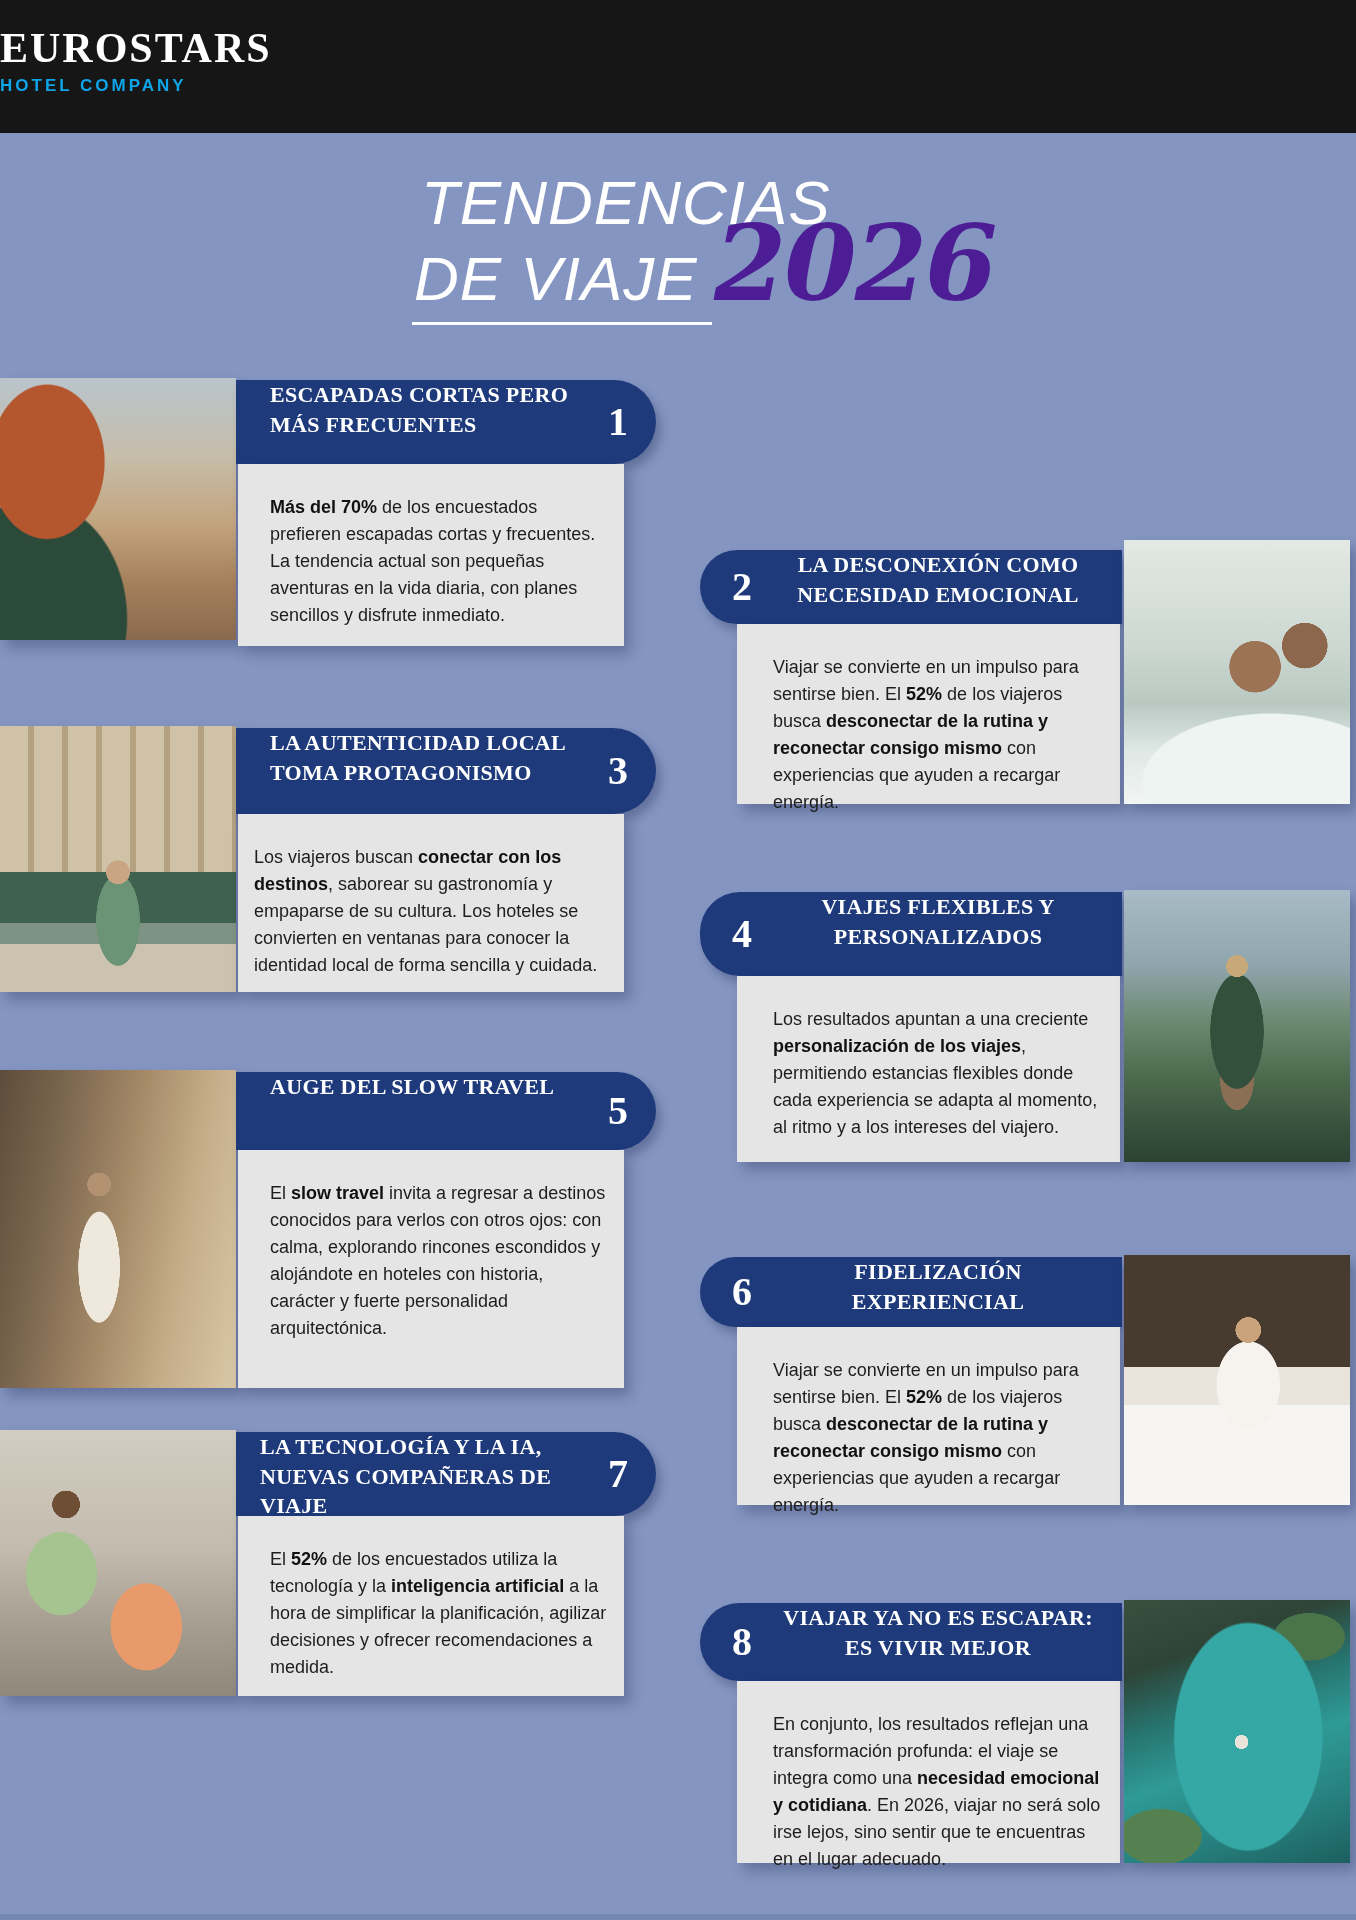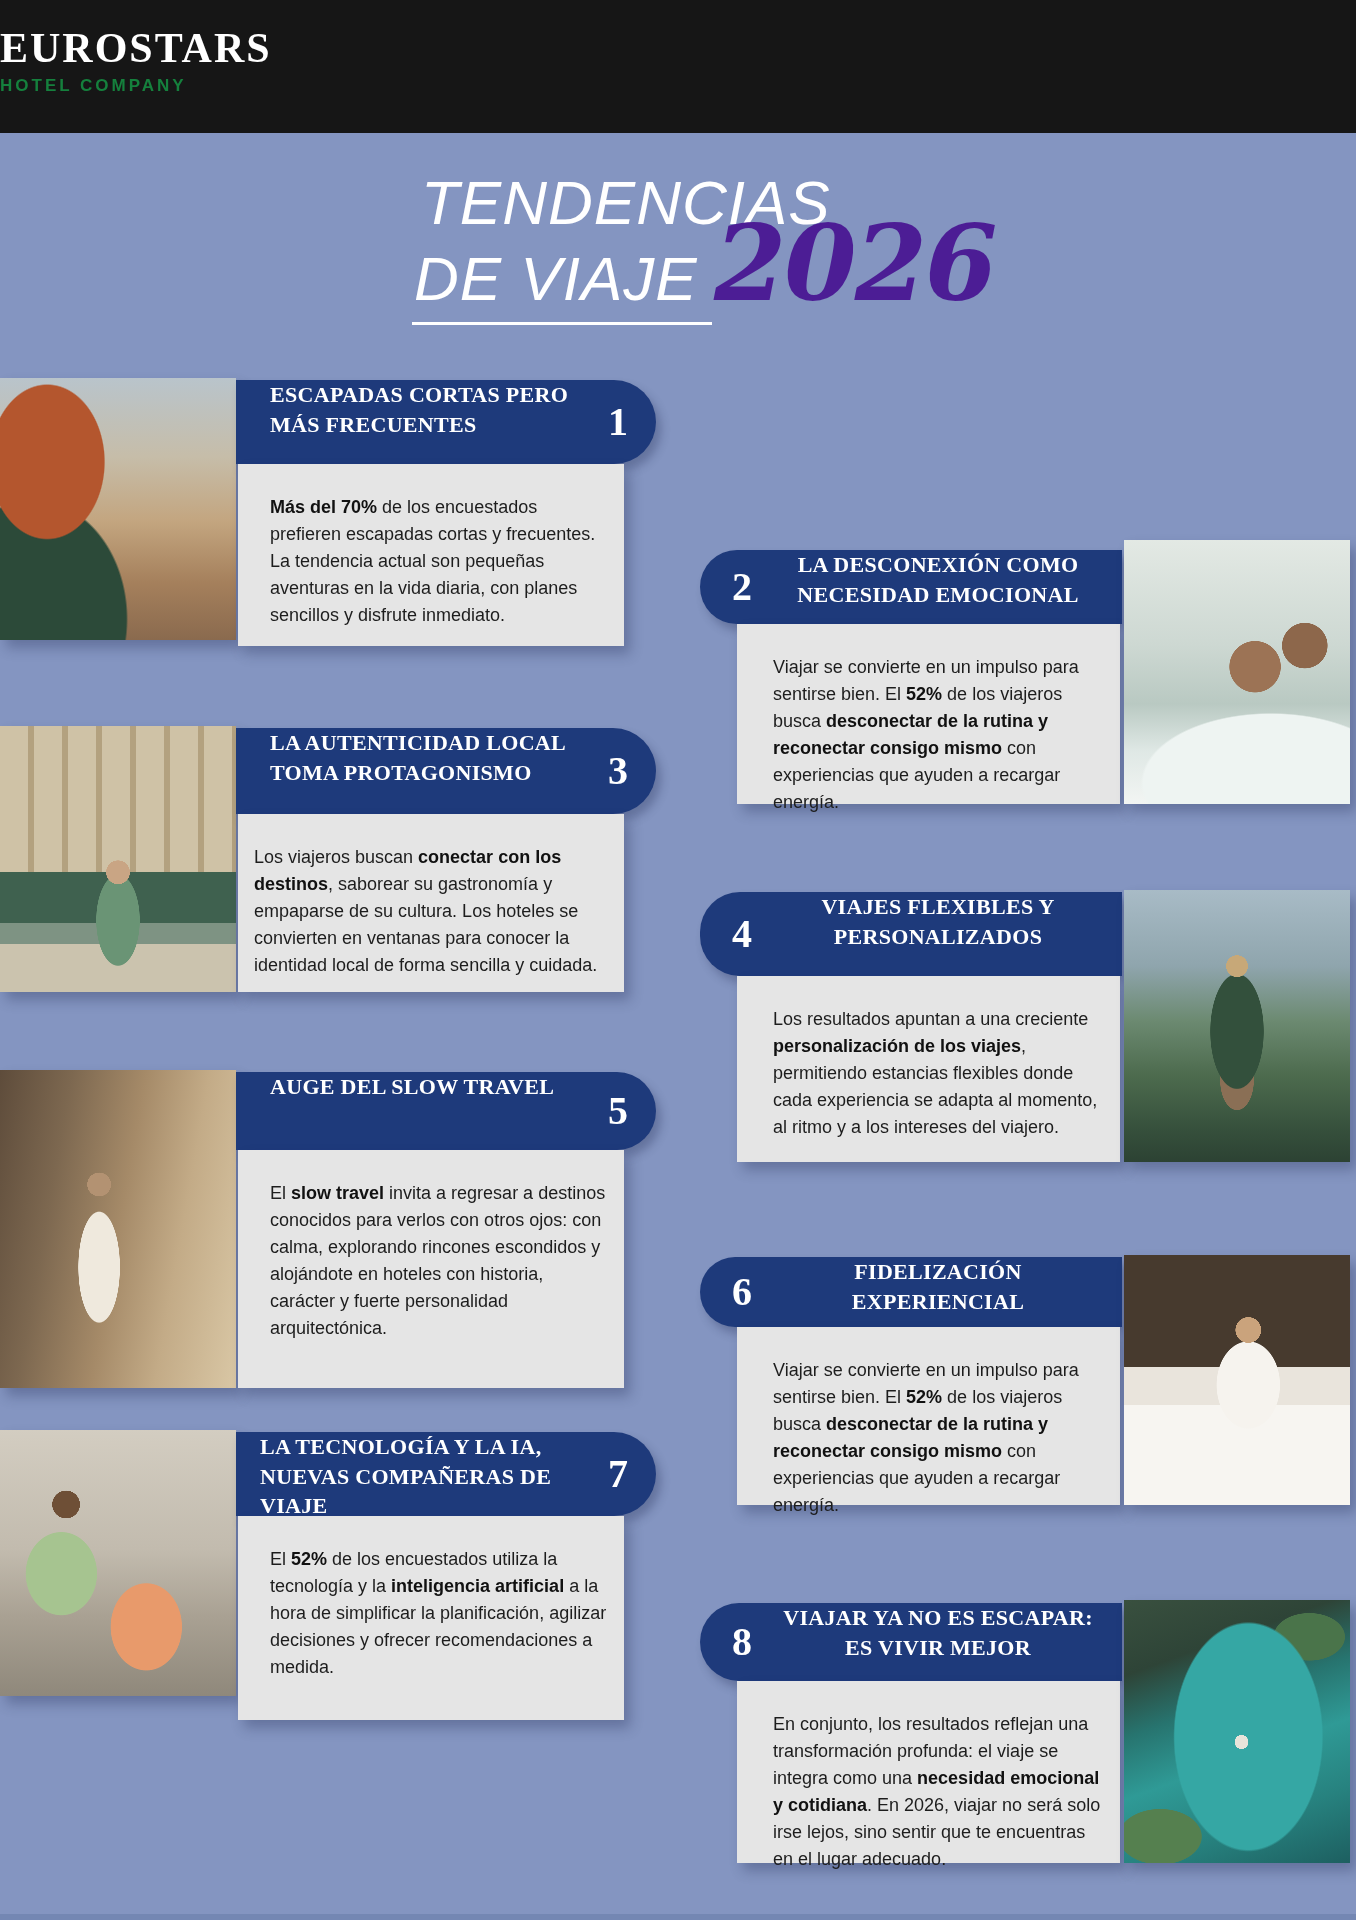--- a/index.html
+++ b/index.html
@@ -2,21 +2,21 @@
 <html><head>
 <meta charset="utf-8">
 <style>
   html,body{margin:0;padding:0;}
   body{font-family:"Liberation Sans",sans-serif;}
   .page{position:relative;width:1356px;height:1920px;background:#8495c1;overflow:hidden;}
 
   
   .topbar{position:absolute;left:0;top:0;width:1356px;height:133px;background:#161616;}
   .brand-name{margin-top:27px;color:#fff;font-family:"Liberation Serif",serif;font-size:42px;font-weight:600;letter-spacing:2px;line-height:1;}
-  .brand-sub{margin-top:8px;color:#15803d;font-size:17px;font-weight:bold;letter-spacing:3px;line-height:1;}
+  .brand-sub{margin-top:8px;color:#0ea5e9;font-size:17px;font-weight:bold;letter-spacing:3px;line-height:1;}
 
   
   .title-line{position:absolute;color:#fff;font-style:italic;font-size:62px;font-weight:400;letter-spacing:1px;line-height:1;}
   .t1{left:421px;top:172px;}
   .t2{left:414px;top:248px;}
   .title-underline{position:absolute;left:412px;top:322px;width:300px;height:3px;background:#fff;}
   .title-year{position:absolute;left:714px;top:212px;color:#4c1d95;font-family:"DejaVu Serif","Liberation Serif",serif;font-style:italic;font-weight:bold;font-size:104px;line-height:1;letter-spacing:-2px;}
 
   
   .bar{position:absolute;background:#1e3a7b;display:flex;align-items:flex-start;box-shadow:5px 7px 10px rgba(25,35,75,.30);}
@@ -58,21 +58,21 @@
   .c5-bar  {left:236px;top:1072px;width:420px;height:78px;}
   .c5-body {left:238px;top:1150px;width:386px;height:238px;}
 
   .c6-bar  {left:700px;top:1257px;width:422px;height:70px;}
   .c6-body {left:737px;top:1327px;width:383px;height:178px;}
   .c6-photo{left:1124px;top:1255px;width:226px;height:250px;}
 
   .c7-photo{left:0;top:1430px;width:236px;height:266px;}
   .c7-bar  {left:236px;top:1432px;width:420px;height:84px;}
   .c7-bar .bar-title{padding-left:24px;padding-right:66px;}
-  .c7-body {left:238px;top:1516px;width:386px;height:204px;}
+  .c7-body {left:238px;top:1516px;width:386px;height:180px;}
 
   .c8-bar  {left:700px;top:1603px;width:422px;height:78px;}
   .c8-body {left:737px;top:1681px;width:383px;height:182px;}
   .c8-photo{left:1124px;top:1600px;width:226px;height:263px;}
 
   
   .ph1{background-image:
     radial-gradient(ellipse 58px 78px at 20% 32%, #b4562e 98%, rgba(0,0,0,0) 100%),
     radial-gradient(ellipse 95px 120px at 14% 92%, #2c4a39 98%, rgba(0,0,0,0) 100%),
     linear-gradient(180deg,#b9c4cb 0%,#c6bda9 30%,#c3a57f 55%,#a5805c 78%,#8a6a4e 100%);}

